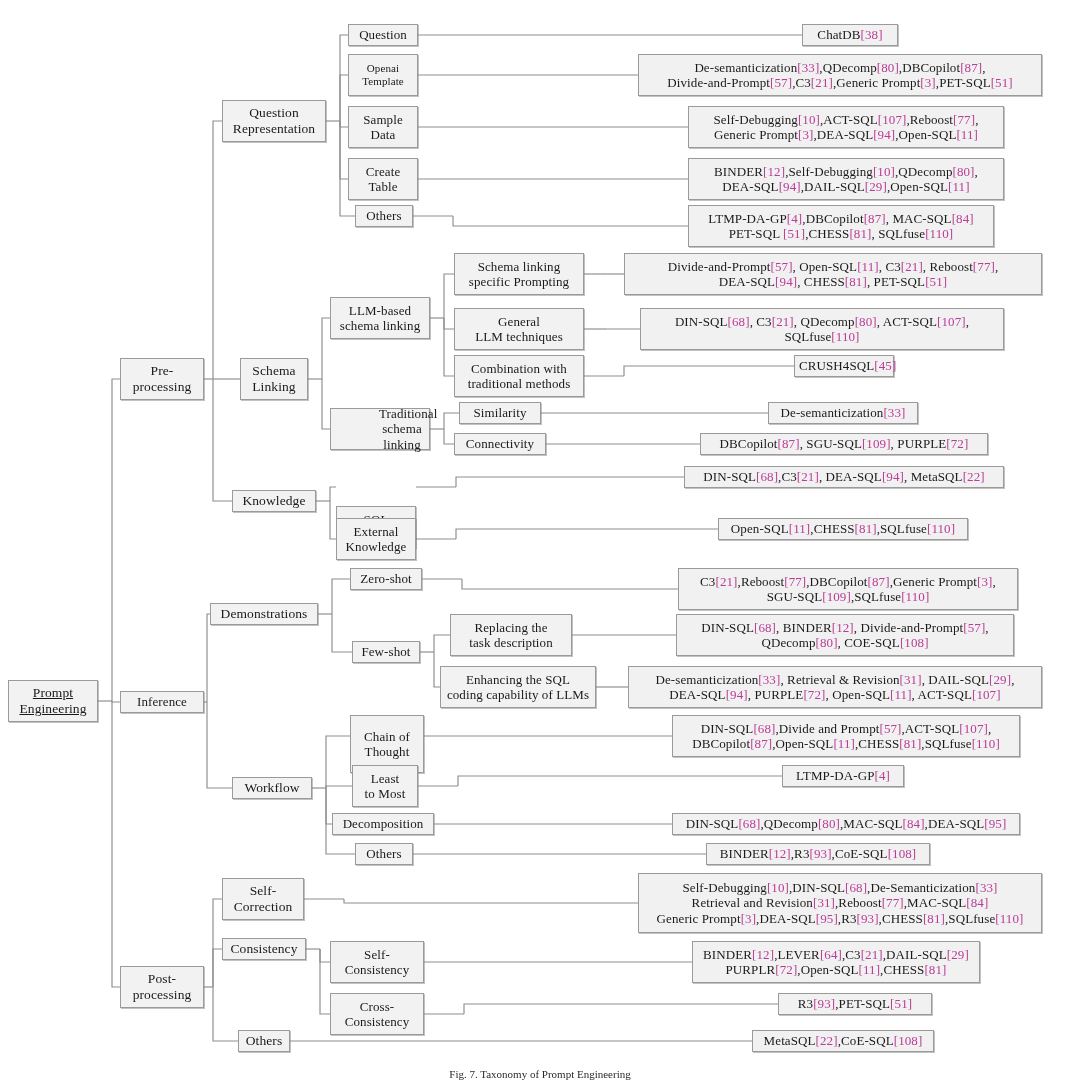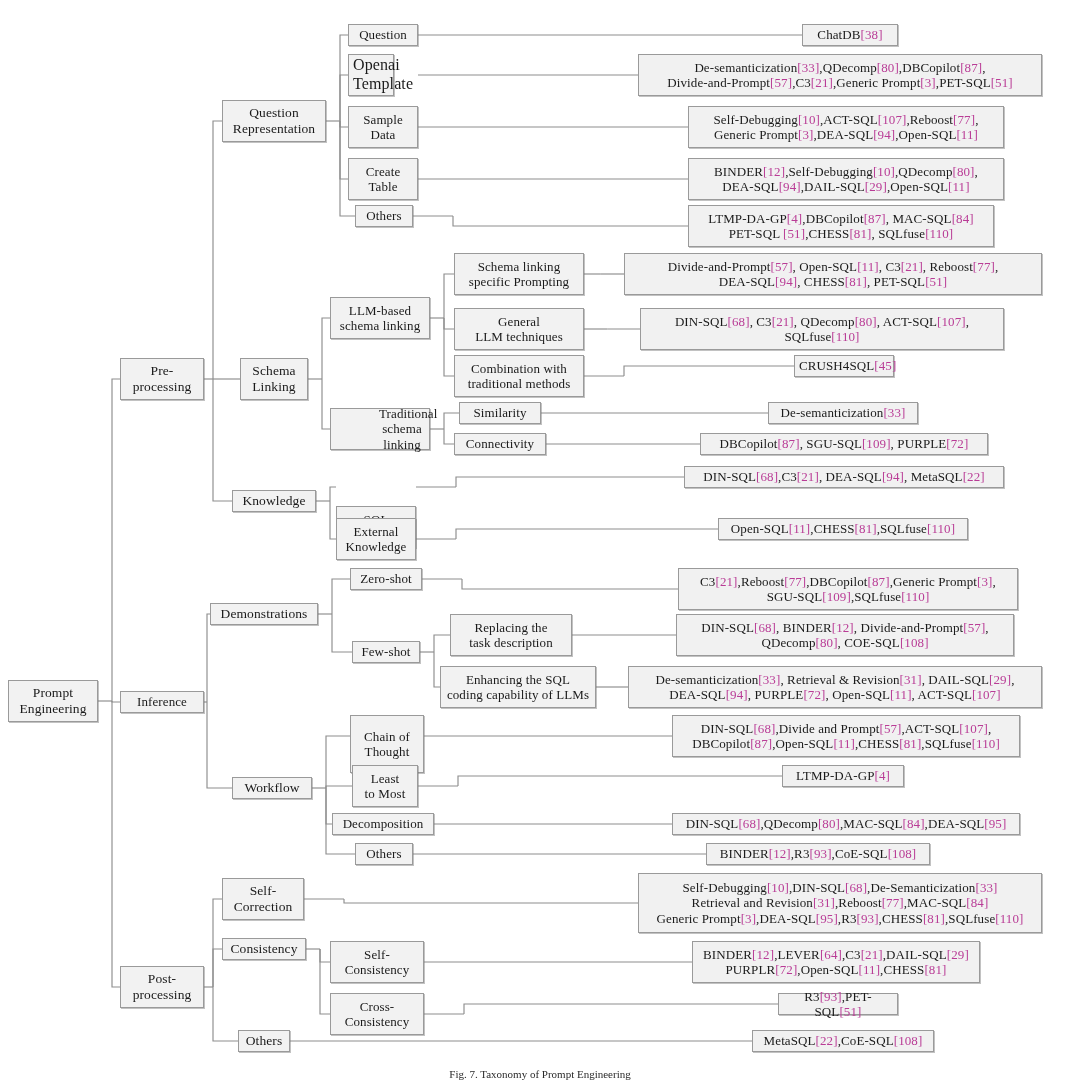--- a/index.html
+++ b/index.html
@@ -39,21 +39,21 @@
     text-align:center;
     line-height:1.18;
     padding:1px 4px;
     letter-spacing:.1px;
     white-space:pre-line;
   }
   .node .inner{display:block;width:100%;}
   .node.leaf{
     background:#f1f1f1;
   }
-  .node.root{font-weight:400;}
+  .node.root{font-weight:400;text-decoration:underline;}
   .cite{color:#b93c96;}
   .caption{
     position:absolute;
     left:0;
     width:1080px;
     text-align:center;
     font-size:11px;
     color:#2a2a2a;
     font-family:"Liberation Serif", serif;
   }
@@ -171,21 +171,21 @@
       <div class="node" style="left: 240px; top: 358px; width: 68px; height: 42px; font-size: 13.5px;"><span class="inner">Schema
 Linking</span></div>
       <div class="node" style="left: 232px; top: 490px; width: 84px; height: 22px; font-size: 13.5px;"><span class="inner">Knowledge</span></div>
       <div class="node" style="left: 210px; top: 603px; width: 108px; height: 22px; font-size: 13.5px;"><span class="inner">Demonstrations</span></div>
       <div class="node" style="left: 232px; top: 777px; width: 80px; height: 22px; font-size: 13.5px;"><span class="inner">Workflow</span></div>
       <div class="node" style="left: 222px; top: 878px; width: 82px; height: 42px; font-size: 13.5px;"><span class="inner">Self-
 Correction</span></div>
       <div class="node" style="left: 222px; top: 938px; width: 84px; height: 22px; font-size: 13.5px;"><span class="inner">Consistency</span></div>
       <div class="node" style="left: 238px; top: 1030px; width: 52px; height: 22px; font-size: 13.5px;"><span class="inner">Others</span></div>
       <div class="node" style="left: 348px; top: 24px; width: 70px; height: 22px; font-size: 13px;"><span class="inner">Question</span></div>
-      <div class="node" style="left: 348px; top: 54px; width: 46px; height: 42px; font-size: 16px;"><span class="inner">Openai
+      <div class="node" style="left: 348px; top: 54px; width: 70px; height: 42px; font-size: 11px;"><span class="inner">Openai
 Template</span></div>
       <div class="node" style="left: 348px; top: 106px; width: 70px; height: 42px; font-size: 13px;"><span class="inner">Sample
 Data</span></div>
       <div class="node" style="left: 348px; top: 158px; width: 70px; height: 42px; font-size: 13px;"><span class="inner">Create
 Table</span></div>
       <div class="node" style="left: 355px; top: 205px; width: 58px; height: 22px; font-size: 13px;"><span class="inner">Others</span></div>
       <div class="node" style="left: 330px; top: 297px; width: 100px; height: 42px; font-size: 13px;"><span class="inner">LLM-based
 schema linking</span></div>
       <div class="node" style="left: 330px; top: 408px; width: 100px; height: 42px; font-size: 13px; padding-left: 48px;"><span class="inner">Traditional
 schema linking</span></div>
@@ -231,17 +231,17 @@
       <div class="node leaf" style="left: 718px; top: 518px; width: 250px; height: 22px; font-size: 13px; justify-content: flex-end;"><span class="inner"><span style="display: block;"><span>Open-SQL</span><span class="cite">[11]</span><span>,CHESS</span><span class="cite">[81]</span><span>,SQLfuse</span><span class="cite">[110]</span></span></span></div>
       <div class="node leaf" style="left: 678px; top: 568px; width: 340px; height: 42px; font-size: 13px;"><span class="inner"><span style="display: block;"><span>C3</span><span class="cite">[21]</span><span>,Reboost</span><span class="cite">[77]</span><span>,DBCopilot</span><span class="cite">[87]</span><span>,Generic Prompt</span><span class="cite">[3]</span><span>,</span></span><span style="display: block;"><span>SGU-SQL</span><span class="cite">[109]</span><span>,SQLfuse</span><span class="cite">[110]</span></span></span></div>
       <div class="node leaf" style="left: 676px; top: 614px; width: 338px; height: 42px; font-size: 13px;"><span class="inner"><span style="display: block;"><span>DIN-SQL</span><span class="cite">[68]</span><span>, BINDER</span><span class="cite">[12]</span><span>, Divide-and-Prompt</span><span class="cite">[57]</span><span>,</span></span><span style="display: block;"><span>QDecomp</span><span class="cite">[80]</span><span>, COE-SQL</span><span class="cite">[108]</span></span></span></div>
       <div class="node leaf" style="left: 628px; top: 666px; width: 414px; height: 42px; font-size: 13px;"><span class="inner"><span style="display: block;"><span>De-semanticization</span><span class="cite">[33]</span><span>, Retrieval &amp; Revision</span><span class="cite">[31]</span><span>, DAIL-SQL</span><span class="cite">[29]</span><span>,</span></span><span style="display: block;"><span>DEA-SQL</span><span class="cite">[94]</span><span>, PURPLE</span><span class="cite">[72]</span><span>, Open-SQL</span><span class="cite">[11]</span><span>, ACT-SQL</span><span class="cite">[107]</span></span></span></div>
       <div class="node leaf" style="left: 672px; top: 715px; width: 348px; height: 42px; font-size: 13px;"><span class="inner"><span style="display: block;"><span>DIN-SQL</span><span class="cite">[68]</span><span>,Divide and Prompt</span><span class="cite">[57]</span><span>,ACT-SQL</span><span class="cite">[107]</span><span>,</span></span><span style="display: block;"><span>DBCopilot</span><span class="cite">[87]</span><span>,Open-SQL</span><span class="cite">[11]</span><span>,CHESS</span><span class="cite">[81]</span><span>,SQLfuse</span><span class="cite">[110]</span></span></span></div>
       <div class="node leaf" style="left: 782px; top: 765px; width: 122px; height: 22px; font-size: 13px;"><span class="inner"><span style="display: block;"><span>LTMP-DA-GP</span><span class="cite">[4]</span></span></span></div>
       <div class="node leaf" style="left: 672px; top: 813px; width: 348px; height: 22px; font-size: 13px;"><span class="inner"><span style="display: block;"><span>DIN-SQL</span><span class="cite">[68]</span><span>,QDecomp</span><span class="cite">[80]</span><span>,MAC-SQL</span><span class="cite">[84]</span><span>,DEA-SQL</span><span class="cite">[95]</span></span></span></div>
       <div class="node leaf" style="left: 706px; top: 843px; width: 224px; height: 22px; font-size: 13px;"><span class="inner"><span style="display: block;"><span>BINDER</span><span class="cite">[12]</span><span>,R3</span><span class="cite">[93]</span><span>,CoE-SQL</span><span class="cite">[108]</span></span></span></div>
       <div class="node leaf" style="left: 638px; top: 873px; width: 404px; height: 60px; font-size: 13px;"><span class="inner"><span style="display: block;"><span>Self-Debugging</span><span class="cite">[10]</span><span>,DIN-SQL</span><span class="cite">[68]</span><span>,De-Semanticization</span><span class="cite">[33]</span></span><span style="display: block;"><span>Retrieval and Revision</span><span class="cite">[31]</span><span>,Reboost</span><span class="cite">[77]</span><span>,MAC-SQL</span><span class="cite">[84]</span></span><span style="display: block;"><span>Generic Prompt</span><span class="cite">[3]</span><span>,DEA-SQL</span><span class="cite">[95]</span><span>,R3</span><span class="cite">[93]</span><span>,CHESS</span><span class="cite">[81]</span><span>,SQLfuse</span><span class="cite">[110]</span></span></span></div>
       <div class="node leaf" style="left: 692px; top: 941px; width: 288px; height: 42px; font-size: 13px;"><span class="inner"><span style="display: block;"><span>BINDER</span><span class="cite">[12]</span><span>,LEVER</span><span class="cite">[64]</span><span>,C3</span><span class="cite">[21]</span><span>,DAIL-SQL</span><span class="cite">[29]</span></span><span style="display: block;"><span>PURPLR</span><span class="cite">[72]</span><span>,Open-SQL</span><span class="cite">[11]</span><span>,CHESS</span><span class="cite">[81]</span></span></span></div>
-      <div class="node leaf" style="left: 778px; top: 993px; width: 120px; height: 22px; font-size: 13px;"><span class="inner"><span style="display: block;"><span>R3</span><span class="cite">[93]</span><span>,PET-SQL</span><span class="cite">[51]</span></span></span></div>
+      <div class="node leaf" style="left: 778px; top: 993px; width: 154px; height: 22px; font-size: 13px;"><span class="inner"><span style="display: block;"><span>R3</span><span class="cite">[93]</span><span>,PET-SQL</span><span class="cite">[51]</span></span></span></div>
       <div class="node leaf" style="left: 752px; top: 1030px; width: 182px; height: 22px; font-size: 13px;"><span class="inner"><span style="display: block;"><span>MetaSQL</span><span class="cite">[22]</span><span>,CoE-SQL</span><span class="cite">[108]</span></span></span></div>
     </div>
   <div class="caption" style="top:1068px;">Fig. 7. Taxonomy of Prompt Engineering</div>
 </div>
 
 </body></html>

